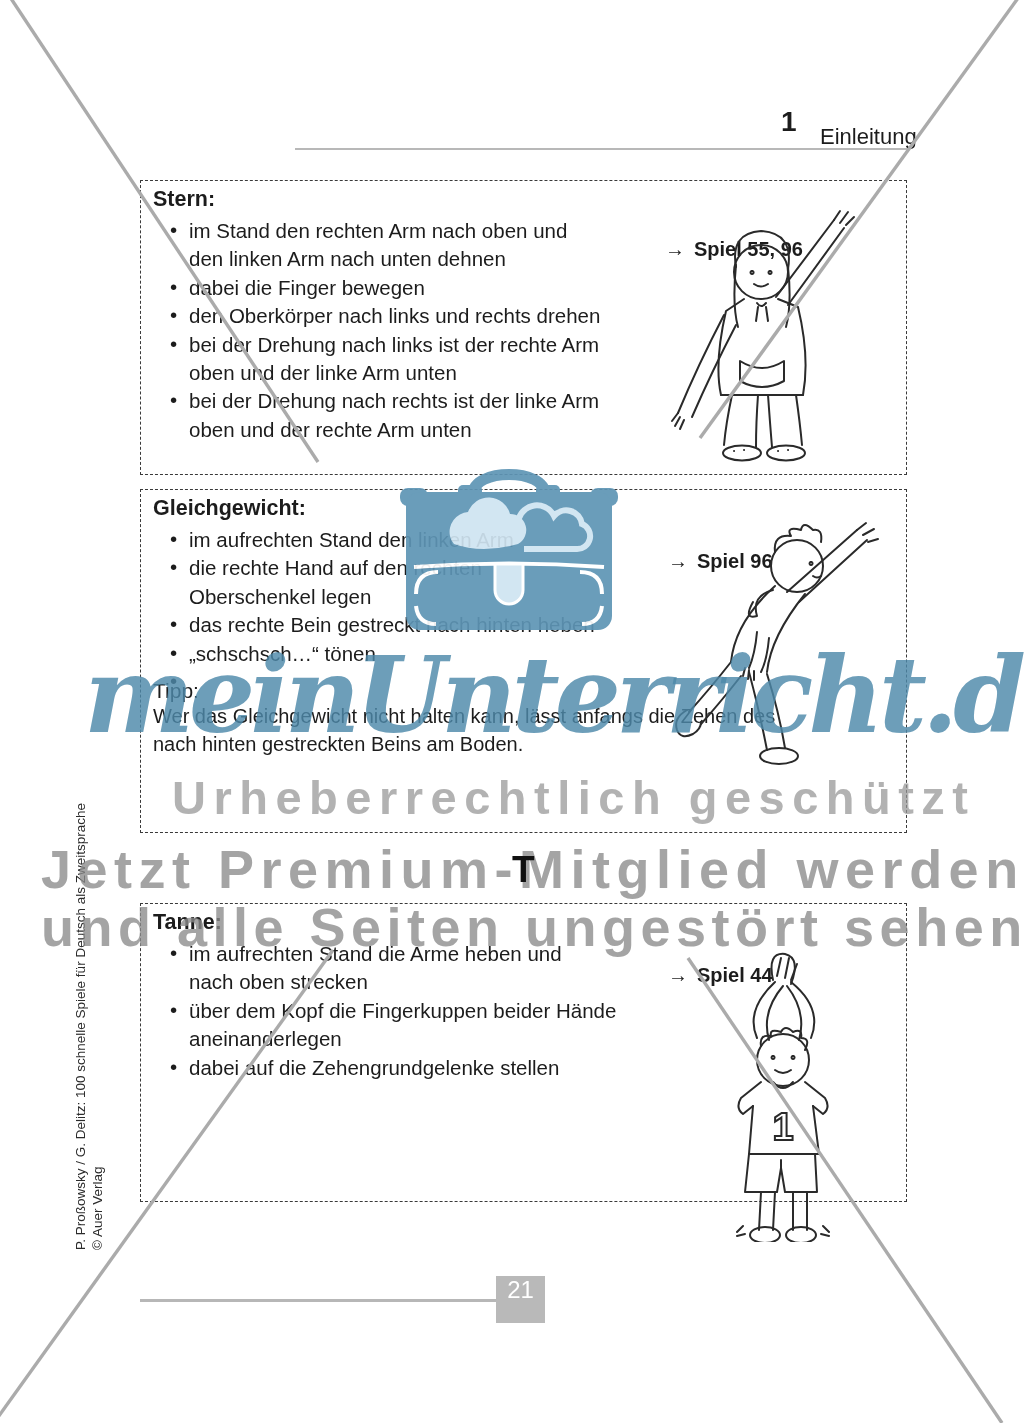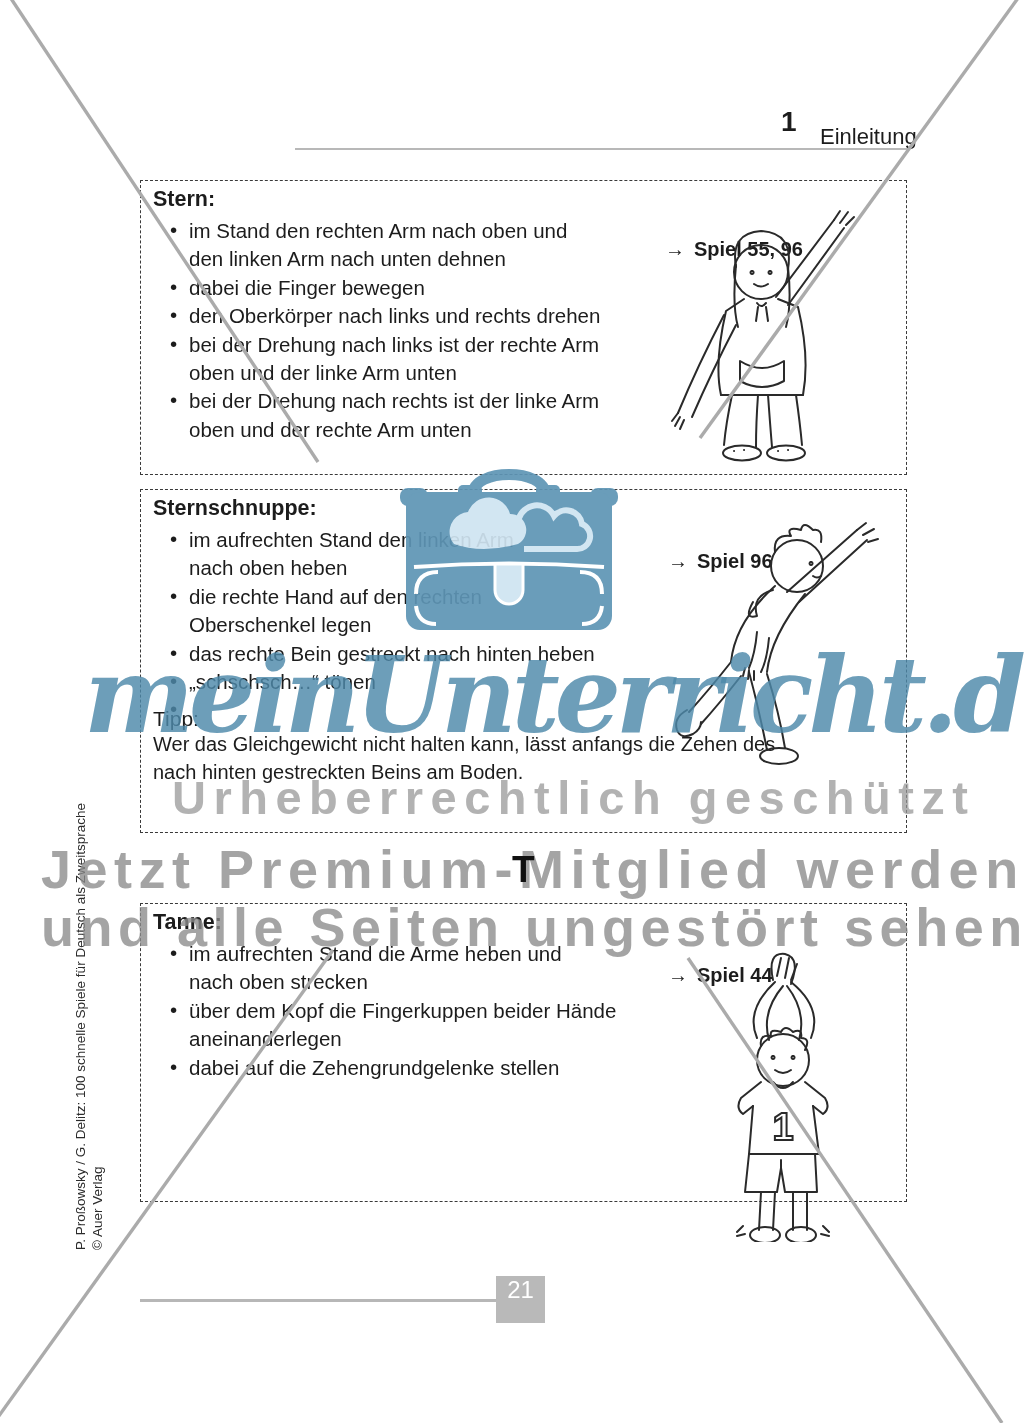--- a/index.html
+++ b/index.html
@@ -111,27 +111,26 @@
       <path d="M67,200 L149,200"></path>
       <path d="M86,166 Q108,180 130,166 L130,186 Q108,198 86,186 Z"></path>
       <path d="M78,200 Q72,228 70,250 M104,200 Q102,228 102,252 M114,200 Q116,228 118,252 M142,200 Q146,228 148,250"></path>
       <ellipse cx="88" cy="258" rx="19" ry="7.5"></ellipse>
       <ellipse cx="132" cy="258" rx="19" ry="7.5"></ellipse>
       <path d="M80,256 l0.1,0 M90,255 l0.1,0 M124,256 l0.1,0 M134,255 l0.1,0"></path>
     </svg>
   </div>
 
   <div class="dbox box2">
-    <div class="btitle">Sternschnuppe:</div>
+    <div class="btitle">Gleichgewicht:</div>
     <div class="spiel" style="left:527px; top:12px;">
       <span class="arr">→</span><span>Spiel 96</span>
     </div>
     <div class="lines">
       <div class="line"><span class="dot">•</span><span>im aufrechten Stand den linken Arm</span></div>
-      <div class="line"><span>nach oben heben</span></div>
       <div class="line"><span class="dot">•</span><span>die rechte Hand auf den rechten</span></div>
       <div class="line"><span>Oberschenkel legen</span></div>
       <div class="line"><span class="dot">•</span><span>das rechte Bein gestreckt nach hinten heben</span></div>
       <div class="line"><span class="dot">•</span><span>„schschsch…“ tönen</span></div>
       <div class="line"><span class="dot">•</span></div>
     </div>
     <div class="tipp">
       <div class="tipp-label">Tipp:</div>
       <div class="tipp-text">Wer das Gleichgewicht nicht halten kann, lässt anfangs die Zehen des</div>
       <div class="tipp-text">nach hinten gestreckten Beins am Boden.</div>

